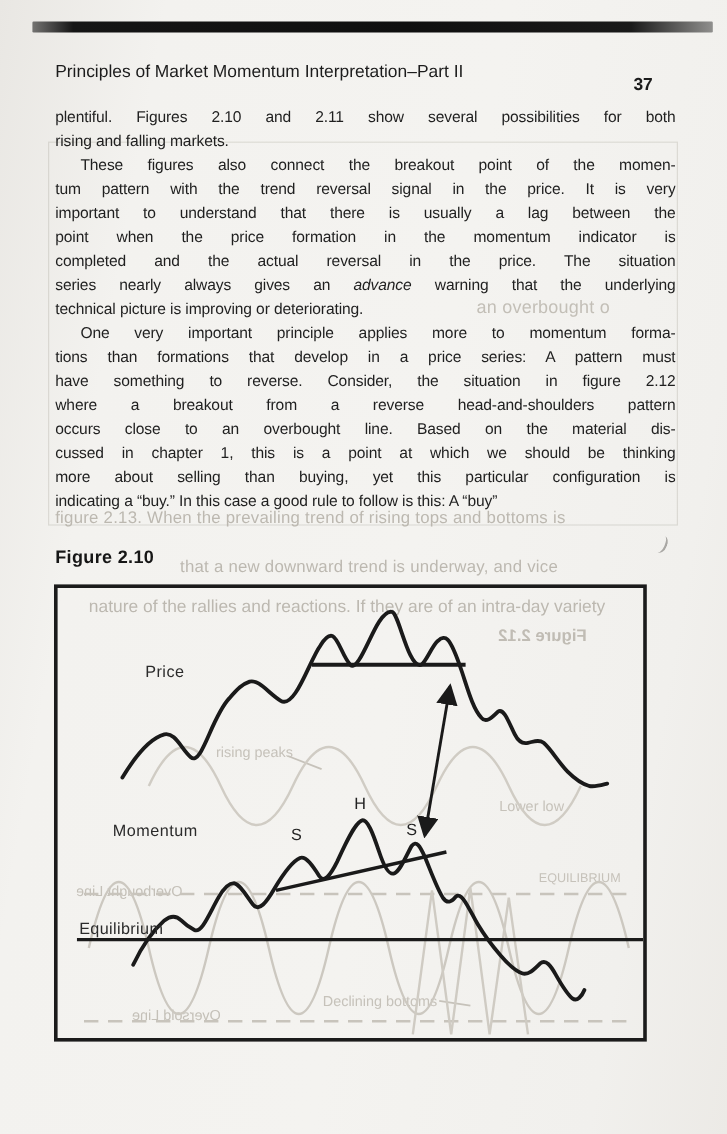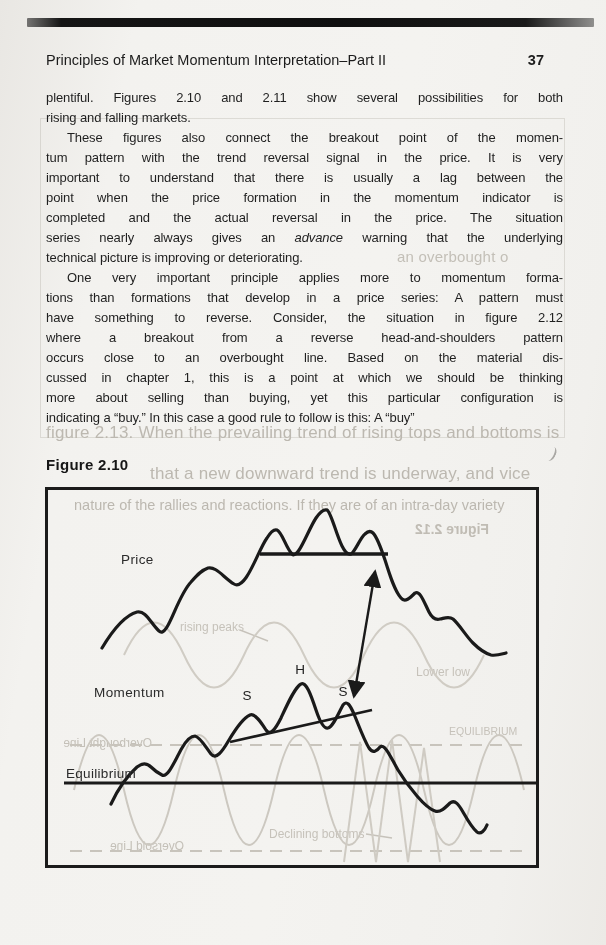--- a/index.html
+++ b/index.html
@@ -9,32 +9,32 @@
     background:linear-gradient(100deg,#e9e7e3 0%,#f3f2ef 18%,#f4f3f0 55%,#f1f0ed 85%,#eceae6 100%);
     color:#1e1e1e;
   }
   
   .scan-bar{
     position:absolute;left:27px;top:18px;width:567px;height:9px;border-radius:1px;
     background:linear-gradient(90deg,rgba(18,18,18,.55),#151515 6%,#0f0f0f 55%,#1a1a1a 88%,rgba(24,24,24,.45));
   }
   .header{position:absolute;left:46px;top:52px;width:498px;display:flex;justify-content:space-between;
     font-size:14.5px;color:#1c1c1c;}
-  .header .pgnum{font-weight:bold;}
+  .header .pgnum{font-weight:bold;margin-top:11px;}
   
   .ghost-rect{position:absolute;left:40px;top:118px;width:523px;height:318px;
     border:1px solid rgba(140,135,125,.22);}
   .textcol{position:absolute;left:46px;top:88px;width:517px;font-size:13px;
     letter-spacing:-.1px;color:#1f1f1f;}
   .ln{height:20px;line-height:20px;text-align:justify;text-align-last:justify;overflow:hidden;white-space:normal;}
   .ln-last{text-align:left;text-align-last:left;}
   .indent{text-indent:21px;}
   em{font-style:italic;}
   .ghost-frag{position:absolute;left:397px;top:248px;font-size:15px;color:#c3bfb7;letter-spacing:.2px;}
-  .ghost-par{position:absolute;font-size:17px;color:#bcb8b0;letter-spacing:.2px;white-space:nowrap;}
+  .ghost-par{position:absolute;font-size:14px;color:#bcb8b0;letter-spacing:.2px;white-space:nowrap;}
   .gp1{left:46px;top:423px;}
   .gp2{left:46px;top:444px;}
   .gp3{left:150px;top:464px;}
   .fig-label{position:absolute;left:46px;top:456px;font-size:15px;font-weight:bold;letter-spacing:.3px;color:#161616;}
   .pencil-mark{position:absolute;left:546px;top:446px;width:8px;height:15px;
     border-right:2px solid rgba(110,108,104,.55);border-radius:60%;transform:rotate(24deg);}
   .fig-box{position:absolute;left:45px;top:487px;width:472px;height:375px;border:3px solid #1b1b1b;
     background:transparent;padding-left:16px;}
   .fig-box svg{display:block;}
   svg text{font-family:"Liberation Sans",sans-serif;}

